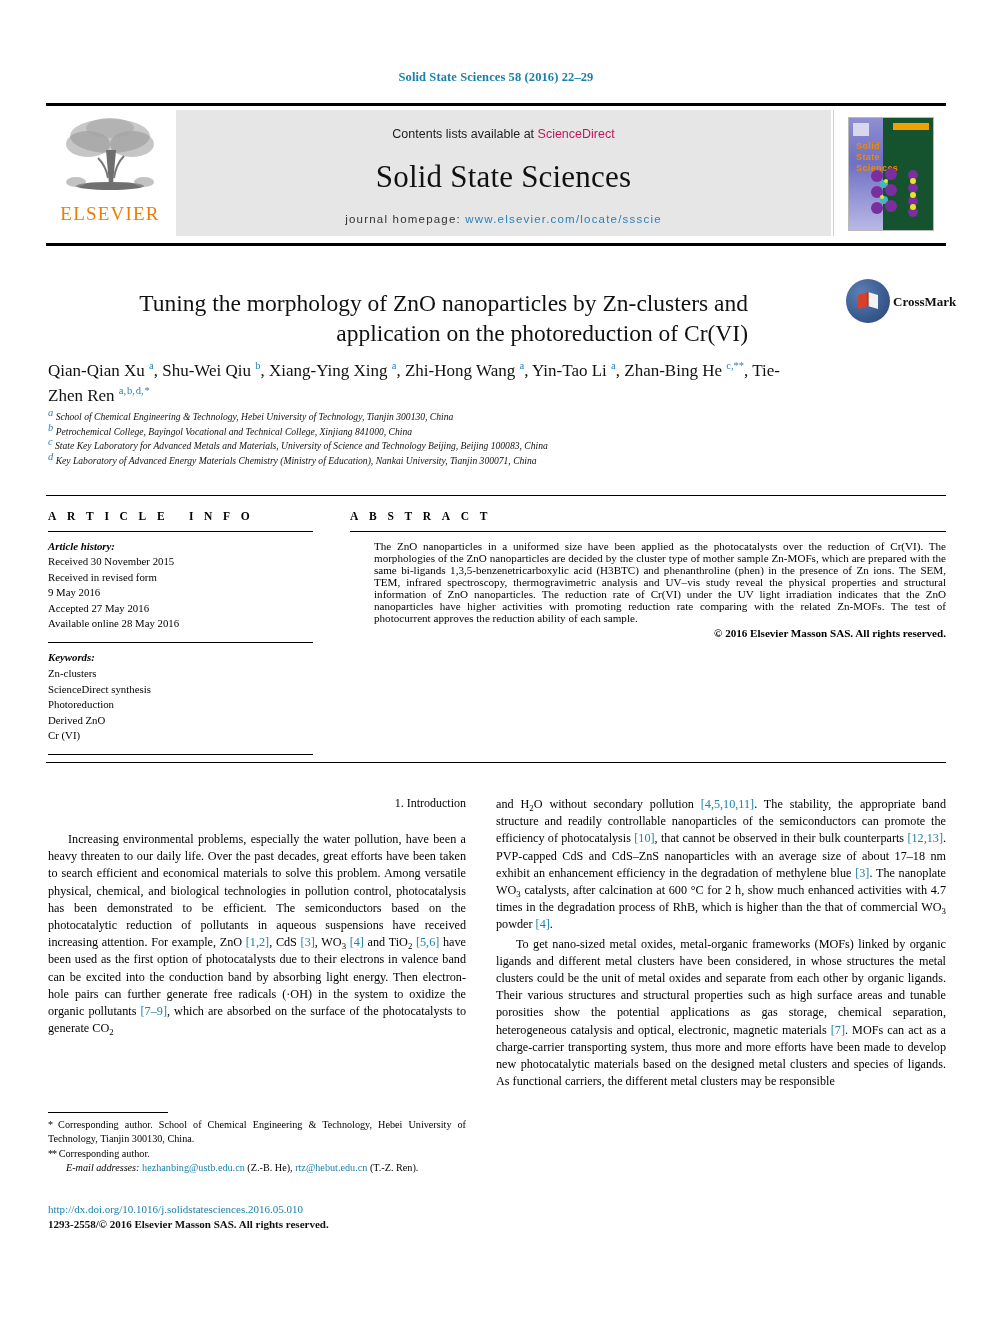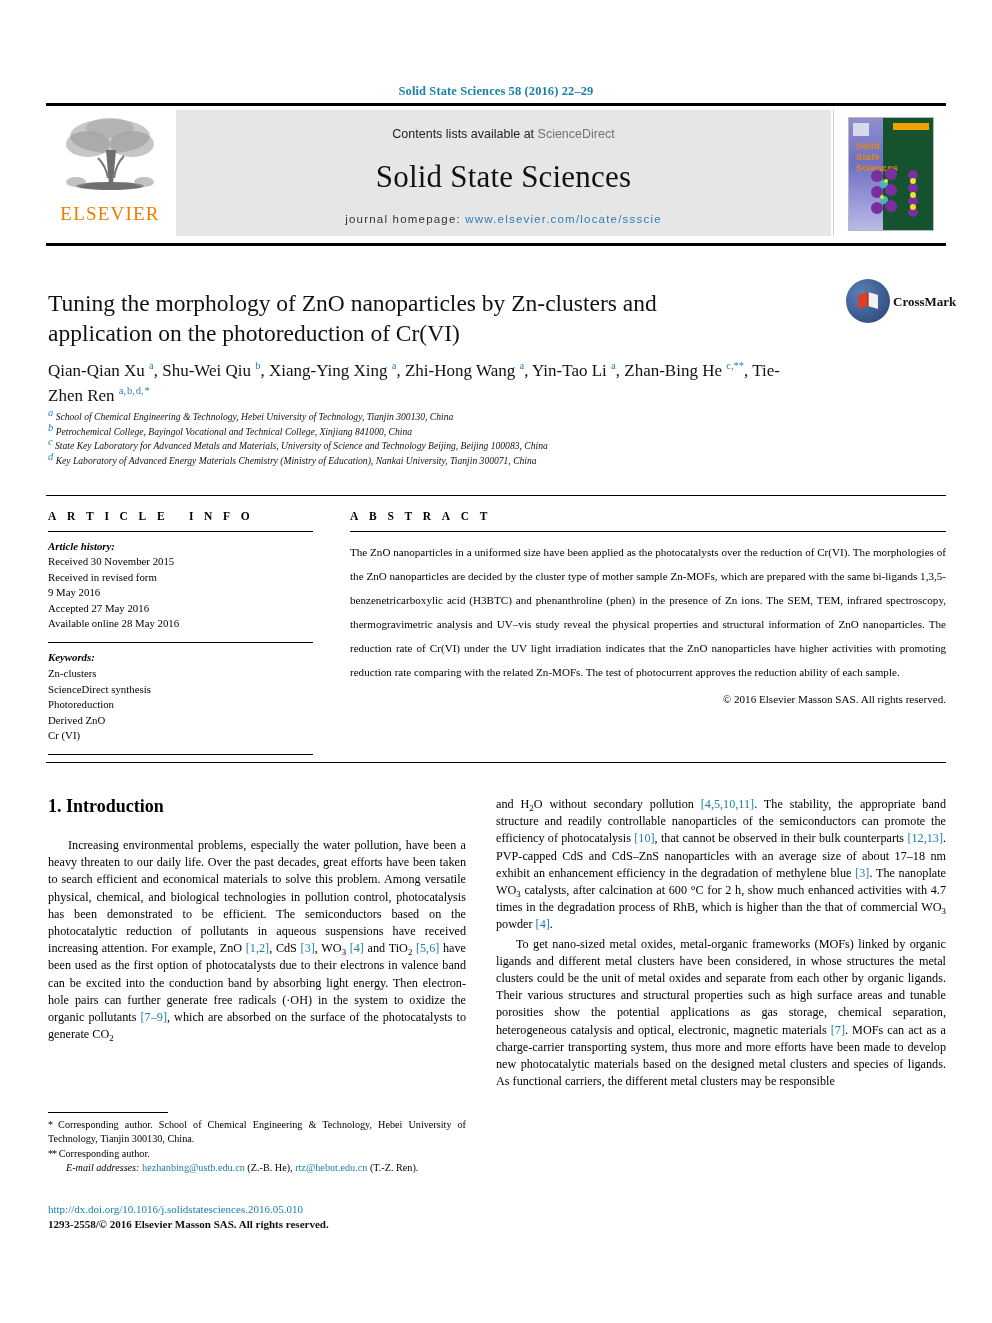--- a/index.html
+++ b/index.html
@@ -18,21 +18,21 @@
   .page {
     position: absolute;
     left: 0; top: 0;
     width: 992px;
     height: 1323px;
   }
 
   
   .running-head {
     position: absolute;
-    left: 0; top: 84px;
+    left: 0; top: 70px;
     width: 992px;
     text-align: center;
     font-size: 12.5px;
     font-weight: bold;
     color: #1b7fa8;
     letter-spacing: .1px;
   }
 
   
   .masthead {
@@ -80,21 +80,21 @@
     margin-left: 2px;
     margin-right: 2px;
   }
   .contents-line {
     font-family: "Liberation Sans", sans-serif;
     font-size: 12.5px;
     color: #222;
     padding-top: 17px;
   }
   .contents-line .sd {
-    color: #737373;
+    color: #be185d;
   }
   .journal-title {
     font-family: "Liberation Serif", serif;
     font-size: 31px;
     color: #111;
     margin-top: 18px;
     letter-spacing: .2px;
   }
   .homepage-line {
     font-family: "Liberation Sans", sans-serif;
@@ -164,20 +164,21 @@
     width: 900px;
     border-top: 1px solid #000;
   }
   .article-title {
     position: absolute;
     left: 48px; top: 288px;
     width: 700px;
     font-size: 23.5px;
     line-height: 30px;
     color: #111;
+    text-align: right;
   }
   .authors {
     position: absolute;
     left: 48px; top: 358px;
     width: 760px;
     font-size: 17px;
     line-height: 25px;
     color: #111;
   }
   .authors sup, .aff sup { color: #2b7fb8; font-size: 10.5px; }
@@ -249,48 +250,50 @@
   .kw-rule-top { border-top: 1.6px solid #000; margin-top: 11px; }
   .kw {
     font-size: 10.8px;
     line-height: 15.6px;
     margin-top: 7px;
   }
   .kw .lbl { font-style: italic; font-weight: bold; }
   .kw-rule-bottom { border-top: 1.6px solid #000; margin-top: 10px; }
   .abstract-body {
     font-size: 11.1px;
-    line-height: 24px;
+    line-height: 12px;
     text-align: justify;
     margin-top: 8px;
+    margin-left: 24px;
   }
   .copyright {
     font-size: 11.1px;
     text-align: right;
-    margin-top: 9px;
-    font-weight: normal;
+    margin-top: 3px;
+    font-weight: bold;
   }
 
   
   .body-rule { top: 762px; }
   .col-left {
     position: absolute;
     left: 48px; top: 796px;
     width: 418px;
   }
   .col-right {
     position: absolute;
     left: 496px; top: 796px;
     width: 450px;
   }
   h2.secnum {
     font-family: "Liberation Serif", serif;
-    font-size: 18px;
-    font-weight: bold;
+    font-size: 12px;
+    font-weight: normal;
     margin: 0 0 20px 0;
+    text-align: right;
   }
   p.para {
     font-size: 12.2px;
     line-height: 17.2px;
     text-align: justify;
     margin: 0 0 2px 0;
     text-indent: 20px;
   }
   p.para.noindent { text-indent: 0; }
   .ref { color: #1b7fa8; }

